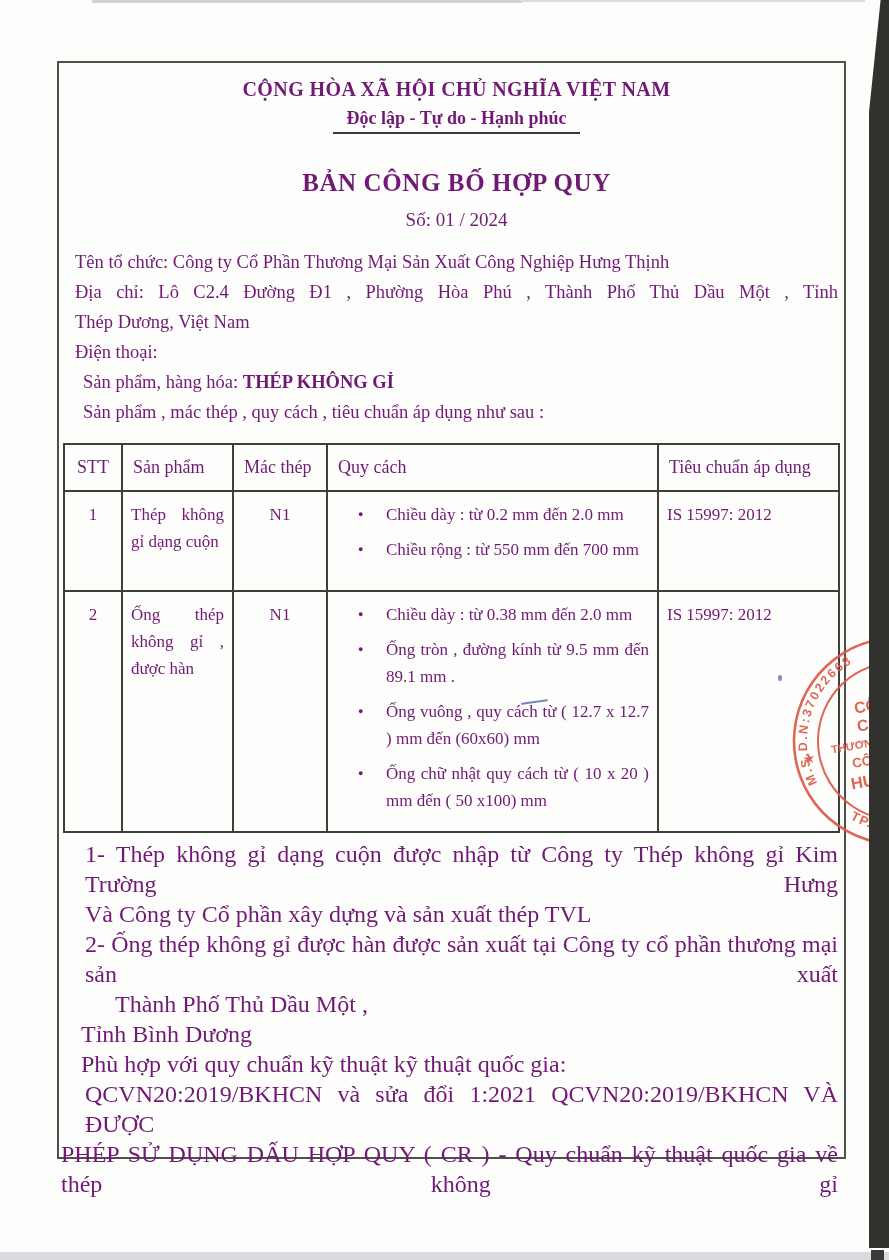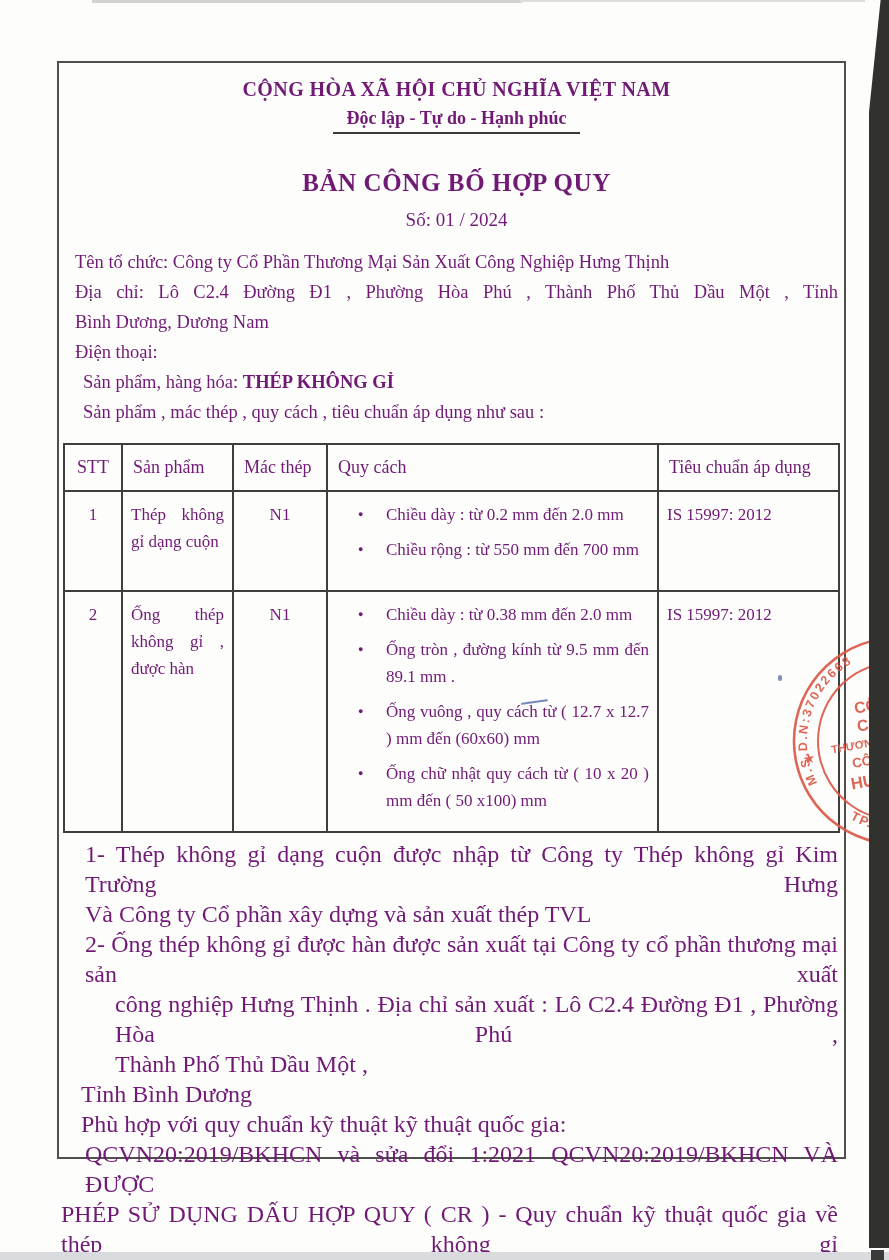--- a/index.html
+++ b/index.html
@@ -67,21 +67,21 @@
       <div class="center nat-title">CỘNG HÒA XÃ HỘI CHỦ NGHĨA VIỆT NAM</div>
       <div class="center motto">
         <span>Độc lập - Tự do - Hạnh phúc</span>
       </div>
       <div class="center doc-title">BẢN CÔNG BỐ HỢP QUY</div>
       <div class="center doc-num">Số: 01 / 2024</div>
 
       <div class="bodytext">
         <div class="line">Tên tổ chức: Công ty Cổ Phần Thương Mại Sản Xuất Công Nghiệp Hưng Thịnh</div>
         <div class="line jl">Địa chỉ: Lô C2.4 Đường Đ1 , Phường Hòa Phú , Thành Phố Thủ Dầu Một , Tỉnh</div>
-        <div class="line">Bình Dương, Dương Nam</div>
+        <div class="line">Thép Dương, Việt Nam</div>
         <div class="line">Điện thoại:</div>
         <div class="line ind"><span>Sản phẩm, hàng hóa: </span><span class="bold">THÉP KHÔNG GỈ</span></div>
         <div class="line ind">Sản phẩm , mác thép , quy cách , tiêu chuẩn áp dụng như sau :</div>
       </div>
 
       <table class="spec">
         <colgroup>
           <col style="width:58px">
             <col style="width:111px">
             <col style="width:94px">
@@ -124,21 +124,20 @@
             </td>
             <td class="std">IS 15997: 2012</td>
           </tr>
         </tbody>
       </table>
 
       <div class="notes">
         <div class="line m10 jl">1-  Thép không gỉ dạng cuộn được nhập từ Công ty Thép không gỉ Kim Trường Hưng</div>
         <div class="line m10">Và Công ty Cổ phần xây dựng và sản xuất thép TVL</div>
         <div class="line m10 jl">2-  Ống thép không gỉ được hàn được sản xuất tại Công ty cổ phần thương mại sản xuất</div>
-        <div class="line m40 jl">công nghiệp Hưng Thịnh . Địa chỉ sản xuất : Lô C2.4 Đường Đ1 , Phường Hòa Phú ,</div>
         <div class="line m40">Thành Phố Thủ Dầu Một ,</div>
         <div class="line m6">Tỉnh Bình Dương</div>
         <div class="line m6">Phù hợp với quy chuẩn kỹ thuật kỹ thuật quốc gia:</div>
         <div class="line m10 jl">QCVN20:2019/BKHCN và sửa đổi 1:2021 QCVN20:2019/BKHCN VÀ ĐƯỢC</div>
         <div class="line mneg jl">PHÉP SỬ DỤNG DẤU HỢP QUY ( CR ) -  Quy chuẩn kỹ thuật quốc gia về thép không gỉ</div>
       </div>
 
     </div>
   </div>
 

